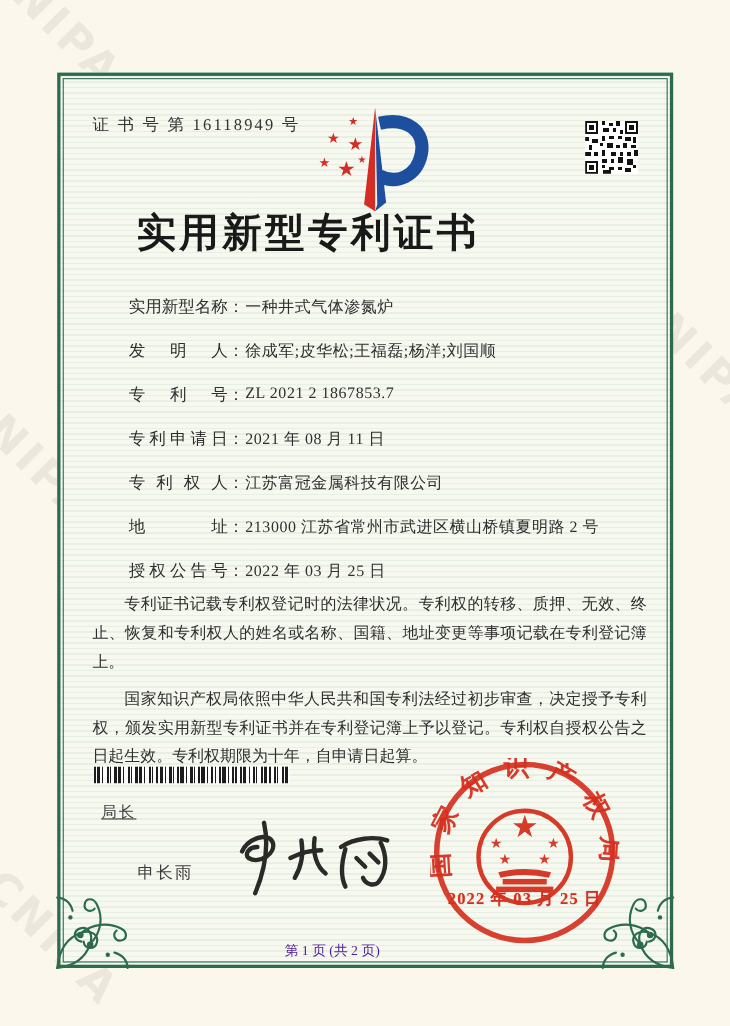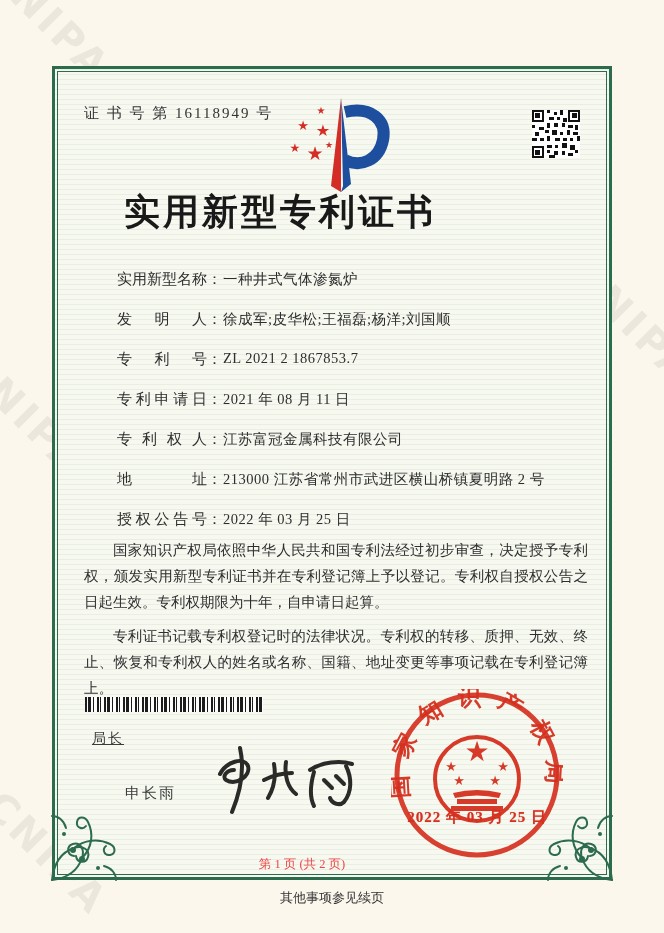--- a/index.html
+++ b/index.html
@@ -79,21 +79,21 @@
   }
   .commissioner-title { position:absolute; left:92px; top:730px; font-size:14px; letter-spacing:2px;text-decoration:underline; }
   .commissioner-name  { position:absolute; left:92px; top:784px; font-size:15px; letter-spacing:2px;margin-left:33px; }
   .signature { position:absolute; left:198px; top:740px; }
   .seal { position:absolute; left:391px; top:689px; width:172px; height:172px; }
   .seal-date {
     position:absolute; left:391px; top:808px; width:172px; text-align:center;
     font-size:15px; font-weight:bold; color:#d5301f; letter-spacing:1px;
     text-shadow:0 0 1px rgba(213,48,31,0.4);
   }
-  .page-info { position:absolute; left:0; top:856px; width:604px; text-align:center; font-size:12.5px; color:#ef4444; }
+  .page-info { position:absolute; left:0; top:856px; width:604px; text-align:center; font-size:12.5px; color:#4c1d95; }
   .continuation { position:absolute; left:0; top:889px; width:664px; text-align:center; font-size:13px; color:#333; }
   .ornament { position:absolute; z-index:4; }
   .ornament.br { right:50px; bottom:51px; }
   .ornament.bl { left:50px; bottom:51px; transform:scaleX(-1); }
 </style>
 </head>
 <body>
 
 <div class="sheet">
 
@@ -230,22 +230,22 @@
       <span class="field-label">专利权人</span><span class="field-colon">：</span><span class="field-value">江苏富冠金属科技有限公司</span>
     </div>
     <div class="field-row row-6">
       <span class="field-label">地址</span><span class="field-colon">：</span><span class="field-value">213000 江苏省常州市武进区横山桥镇夏明路 2 号</span>
     </div>
     <div class="field-row row-7">
       <span class="field-label">授权公告号</span><span class="field-colon">：</span><span class="field-value">2022 年 03 月 25 日</span>
     </div>
 
     <div class="body-text">
+      <p>专利证书记载专利权登记时的法律状况。专利权的转移、质押、无效、终止、恢复和专利权人的姓名或名称、国籍、地址变更等事项记载在专利登记簿上。</p>
       <p>国家知识产权局依照中华人民共和国专利法经过初步审查，决定授予专利权，颁发实用新型专利证书并在专利登记簿上予以登记。专利权自授权公告之日起生效。专利权期限为十年，自申请日起算。</p>
-      <p>专利证书记载专利权登记时的法律状况。专利权的转移、质押、无效、终止、恢复和专利权人的姓名或名称、国籍、地址变更等事项记载在专利登记簿上。</p>
     </div>
 
     <div class="barcode"></div>
 
     <div class="commissioner-title">局长</div>
     <div class="commissioner-name">申长雨</div>
 
     <svg class="signature" width="165" height="78" viewBox="0 0 165 78">
       <g fill="none" stroke="#2a2a28" stroke-width="4" stroke-linecap="round" stroke-linejoin="round">
         <path d="M22,34 C28,22 46,16 50,26 C53,36 38,46 28,40 C24,37 28,30 36,30"></path>
@@ -281,16 +281,15 @@
         <g fill="#d5301f">
           <path d="M62,104 Q86,98 110,104 L108,109 Q86,104 64,109 Z"></path>
           <rect x="66" y="110" width="40" height="5"></rect>
           <rect x="60" y="117" width="52" height="5"></rect>
         </g>
       </g>
     </svg>
     <div class="seal-date">2022 年 03 月 25 日</div>
 
     <div class="page-info">第 1 页 (共 2 页)</div>
-    <div class="continuation">其他事项参见续页</div>
 
   </div>
 </div>
 
 </body></html>

